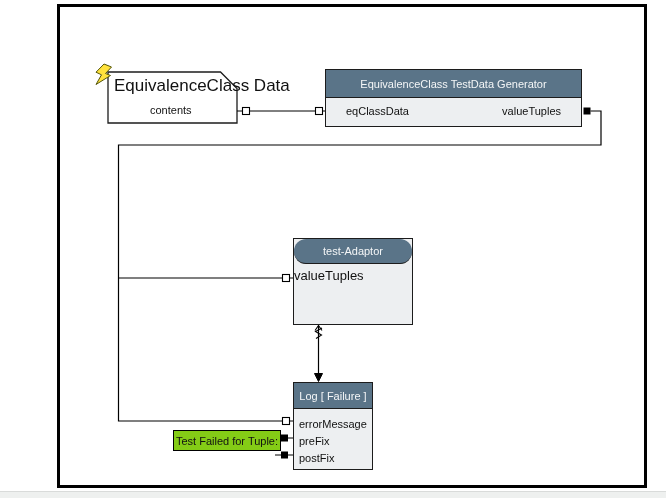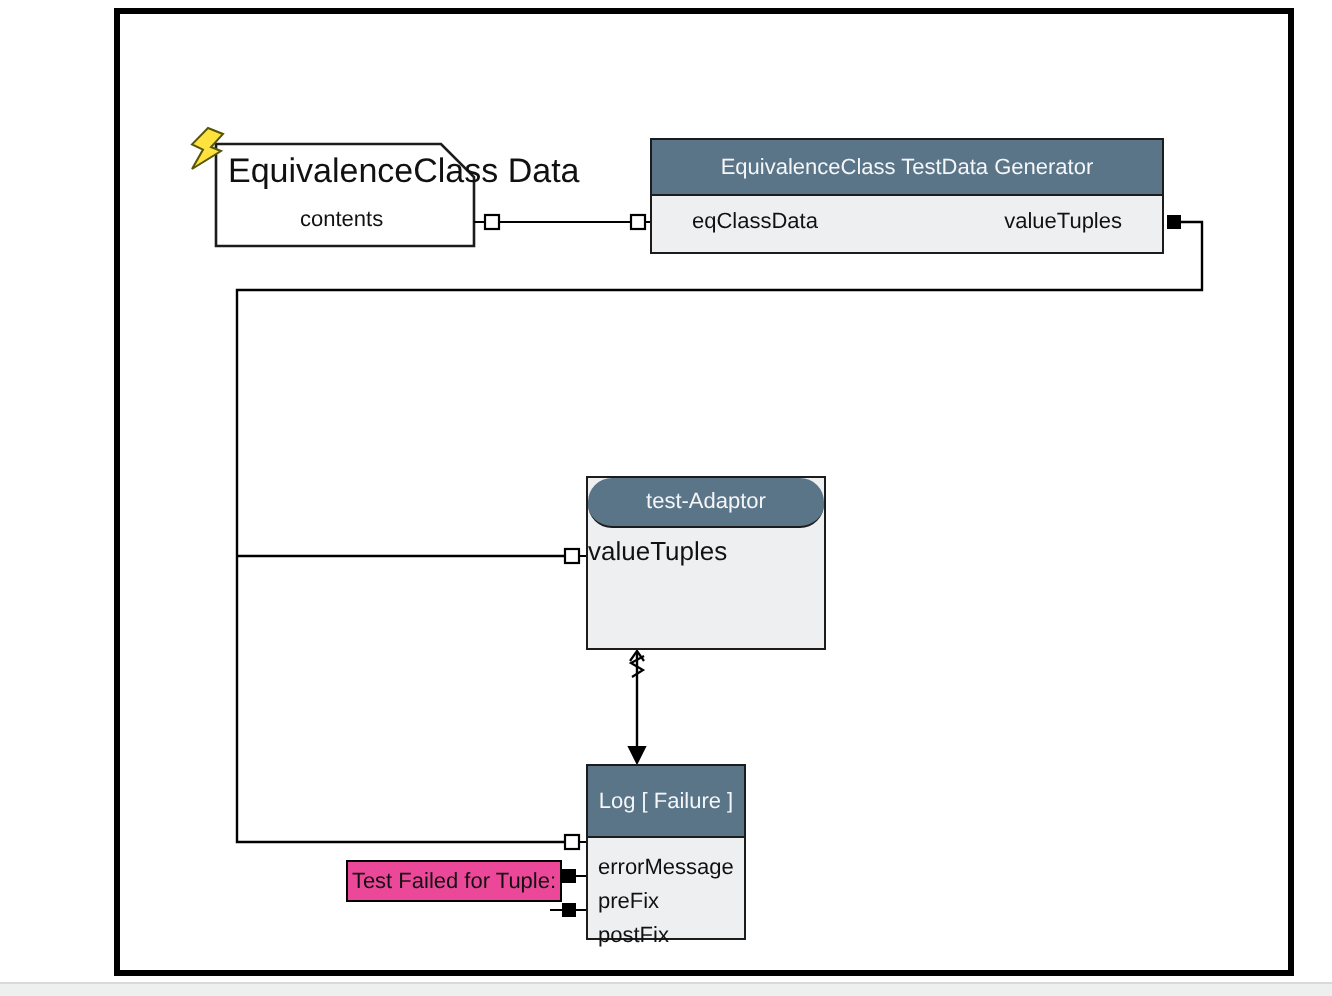--- a/index.html
+++ b/index.html
@@ -31,35 +31,35 @@
   .generator .hdr { height: 28px; }
   .generator .bodyrow {
     height: 25px; font-size: 11px; display: flex; align-items: center;
     justify-content: space-between; padding: 0 20px; white-space: nowrap;
   }
   .adaptor { left: 293px; top: 238px; width: 120px; height: 87px; }
   .adaptor .hdr { height: 25px; border-radius: 12px; }
   .adaptor .bodyrow { font-size: 13px; padding: 4px 0 0 0; white-space: nowrap; }
 
   .logbox { left: 293px; top: 382px; width: 80px; height: 88px; }
-  .logbox .hdr { height: 36px; }
+  .logbox .hdr { height: 26px; }
   .logbox .rows { padding-top: 7px; }
   .logbox .prow {
     font-size: 11px; height: 17px; line-height: 17px; padding-left: 5px;
     white-space: nowrap; overflow: hidden;
   }
 
   .note-title { position: absolute; left: 114px; top: 76px; font-size: 17px; white-space: nowrap; }
   .note-port-label {
     position: absolute; left: 150px; top: 104px; width: 82px;
     font-size: 11px; white-space: nowrap;
   }
   .annotation {
     position: absolute; left: 173px; top: 430px; width: 108px; height: 21px;
-    border: 1px solid #000; background: #ec4899; box-sizing: border-box;
+    border: 1px solid #000; background: #84cc16; box-sizing: border-box;
     font-size: 11px; display: flex; align-items: center; justify-content: center;
     white-space: nowrap;
   }
 </style>
 </head>
 <body>
 
 <div class="stage">
 
   <div class="frame"></div>

